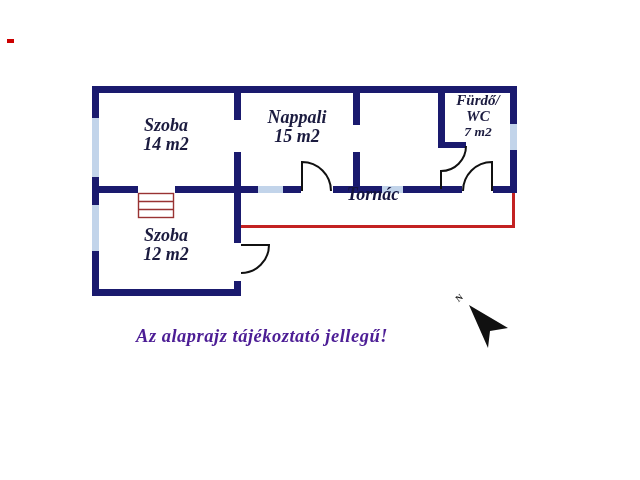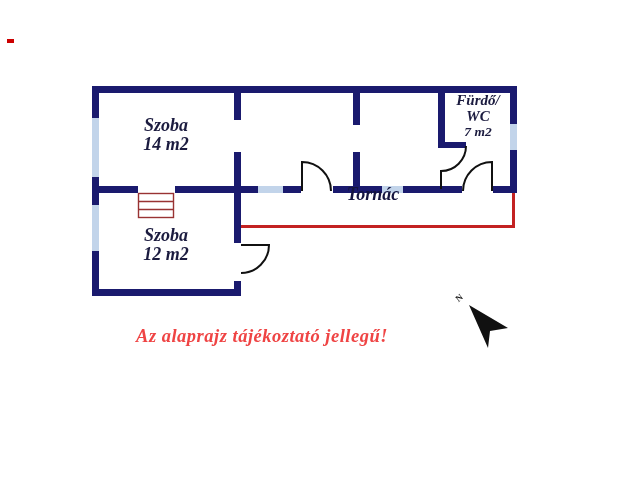--- a/index.html
+++ b/index.html
@@ -14,21 +14,21 @@
     color:#1b1b3f;font-size:18px;line-height:19px;transform:translateX(-50%);
     white-space:nowrap;
   }
   .room-label.small{font-size:15px;line-height:16px;}
   .room-label.small .area{font-size:13.5px;}
   .porch-label{
     position:absolute;font-weight:bold;font-style:italic;color:#15153f;
     font-size:18px;transform:translateX(-50%);white-space:nowrap;
   }
   .disclaimer{
-    position:absolute;font-weight:bold;font-style:italic;color:#ef4444;
+    position:absolute;font-weight:bold;font-style:italic;color:#4c1d95;
     font-size:18.5px;transform:translateX(-50%);white-space:nowrap;letter-spacing:.5px;
   }
   .compass-n{
     position:absolute;font-weight:bold;color:#111;font-size:9px;
     transform:rotate(-38deg);font-family:"Liberation Serif",serif;
   }
 </style>
 </head>
 <body>
 
@@ -96,20 +96,24 @@
     </g>
 
     <polygon points="469,305 508,328 490,331 488,348" fill="#111111"></polygon>
   </svg>
 
   <div class="room-label" style="left:166px;top:116px;">
     <div class="nm">Szoba</div>
     <div class="area">14 m2</div>
   </div>
 
+  <div class="room-label" style="left:297px;top:108px;">
+    <div class="nm">Nappali</div>
+    <div class="area">15 m2</div>
+  </div>
 
 
   <div class="room-label small" style="left:478px;top:92px;">
     <div class="nm">Fürdő/</div>
     <div class="nm">WC</div>
     <div class="area">7 m2</div>
   </div>
 
   <div class="room-label" style="left:166px;top:226px;">
     <div class="nm">Szoba</div>

